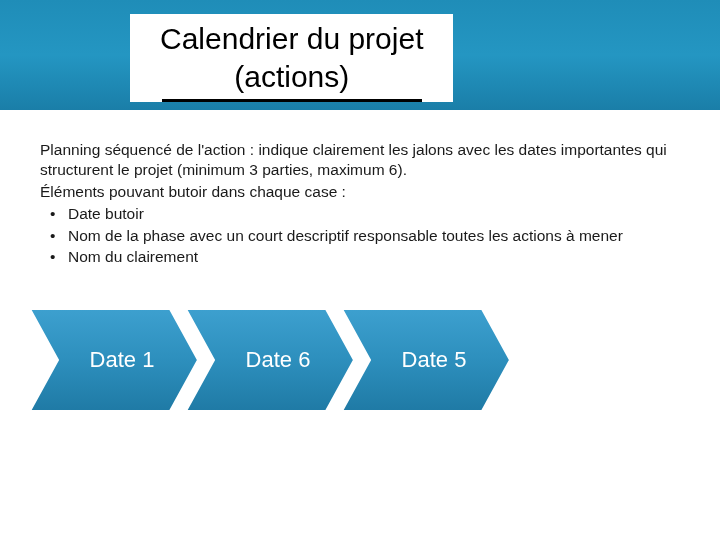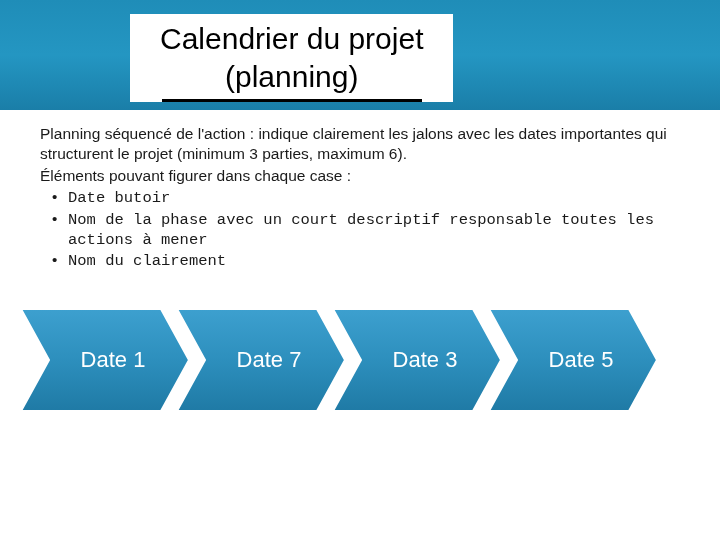--- a/index.html
+++ b/index.html
@@ -35,40 +35,40 @@
     width: 260px;
     height: 3px;
     background: #000;
     margin: 4px auto 0 auto;
   }
   .body-text {
     padding: 14px 24px 0 40px;
     color: #1a1a1a;
     font-size: 15.5px;
     line-height: 1.3;
+    margin-top: 16px;
   }
   .body-text p { margin-bottom: 2px; }
   .body-text ul {
     list-style: none;
     margin-top: 2px;
-    font-family: Liberation Mono, monospace;
   }
   .body-text li {
     padding-left: 28px;
     position: relative;
     margin-bottom: 1px;
   }
   .body-text li::before {
     content: "•";
     position: absolute;
     left: 10px;
   }
   .chevrons {
     position: absolute;
-    left: 21px;
+    left: 30px;
     top: 300px;
     width: 660px;
     height: 120px;
     display: flex;
     align-items: center;
   }
   .chevron {
     position: relative;
     width: 170px;
     height: 102px;
@@ -86,29 +86,29 @@
     padding-left: 14px;
   }
 </style>
 </head>
 <body>
 
 <div class="header-band">
   <div class="title-box">
     <h1>
       <span>Calendrier du projet</span><br>
-      <span>(planning)</span>
+      <span>(actions)</span>
     </h1>
     <div class="underline"></div>
   </div>
 </div>
 
 <div class="body-text">
   <p>Planning séquencé de l'action : indique clairement les jalons avec les dates importantes qui structurent le projet (minimum 3 parties, maximum 6).</p>
-  <p>Éléments pouvant figurer dans chaque case :</p>
+  <p>Éléments pouvant butoir dans chaque case :</p>
   <ul>
     <li>Date butoir</li>
     <li>Nom de la phase avec un court descriptif responsable toutes les actions à mener</li>
     <li>Nom du clairement</li>
   </ul>
 </div>
 
 <div class="chevrons">
   <div class="chevron">
     <svg width="170" height="102" viewBox="0 0 170 102">
@@ -120,27 +120,21 @@
         </linearGradient>
       </defs>
       <polygon points="0,0 140,0 168,51 140,102 0,102 28,51" fill="url(#g1)" stroke="#fff" stroke-width="2"></polygon>
     </svg>
     <div class="label">Date 1</div>
   </div>
   <div class="chevron">
     <svg width="170" height="102" viewBox="0 0 170 102">
       <polygon points="0,0 140,0 168,51 140,102 0,102 28,51" fill="url(#g1)" stroke="#fff" stroke-width="2"></polygon>
     </svg>
-    <div class="label">Date 7</div>
-  </div>
-  <div class="chevron">
-    <svg width="170" height="102" viewBox="0 0 170 102">
-      <polygon points="0,0 140,0 168,51 140,102 0,102 28,51" fill="url(#g1)" stroke="#fff" stroke-width="2"></polygon>
-    </svg>
-    <div class="label">Date 3</div>
+    <div class="label">Date 6</div>
   </div>
   <div class="chevron">
     <svg width="170" height="102" viewBox="0 0 170 102">
       <polygon points="0,0 140,0 168,51 140,102 0,102 28,51" fill="url(#g1)" stroke="#fff" stroke-width="2"></polygon>
     </svg>
     <div class="label">Date 5</div>
   </div>
 </div>
 
 </body></html>

